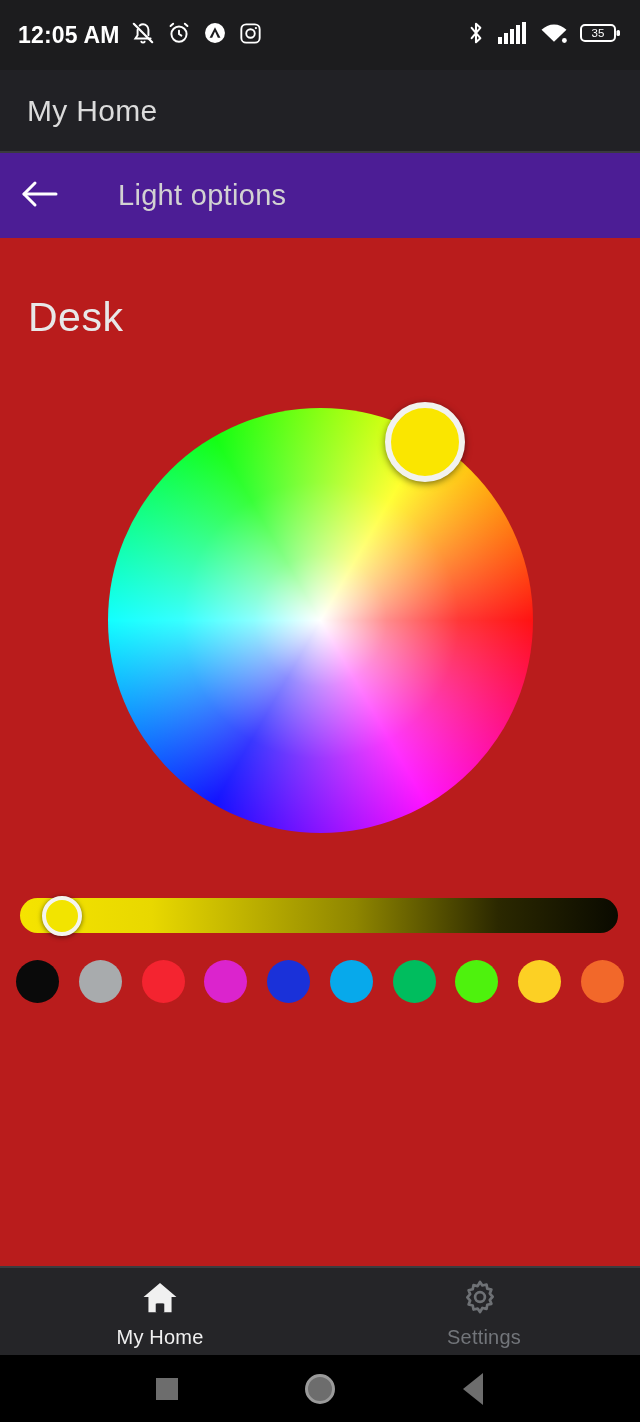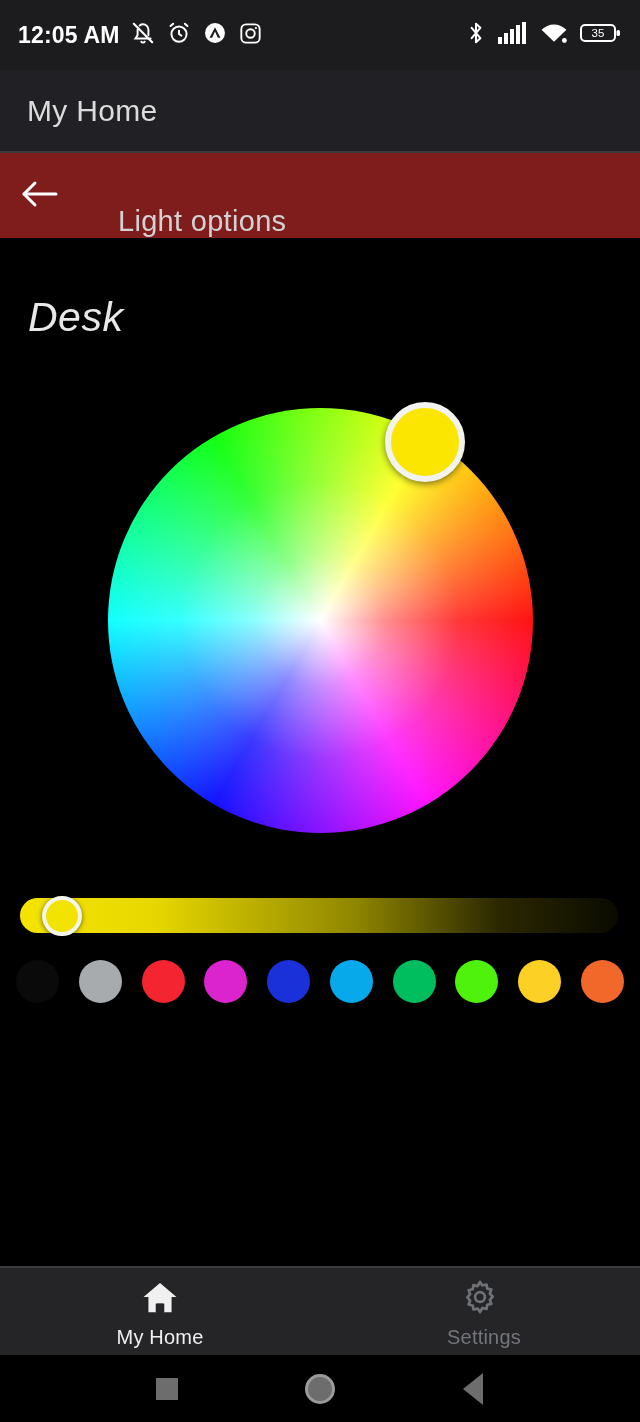--- a/index.html
+++ b/index.html
@@ -42,36 +42,35 @@
   #bar-divider {
     position:absolute; top:151px; left:0;
     width:640px; height:2px;
     background:#3a3a3e;
   }
 
   
   #toolbar {
     position:absolute; top:153px; left:0;
     width:640px; height:85px;
-    background:#7f1d1d;
-    display:flex; align-items:flex-end;
+    background:#4c1d95;
+    display:flex; align-items:center;
   }
   #back-button {
     width:78px; height:85px;
     display:flex; align-items:center; justify-content:center;
     cursor:pointer;
   }
   #toolbar .title { color:#d2d2d2; font-size:29px; font-weight:300; margin-left:40px; letter-spacing:.3px; }
 
   
   #content {
     position:absolute; top:238px; left:0;
     width:640px; height:1030px;
-    background:#000000;
-    font-style:italic;
+    background:#b91c1c;
   }
   #device-name {
     position:absolute; top:56px; left:28px;
     color:#e8e8e8; font-size:41px; font-weight:300; letter-spacing:.5px;
   }
 
   
   #color-wheel-wrap {
     position:absolute; left:108px; top:170px;
     width:425px; height:425px;

